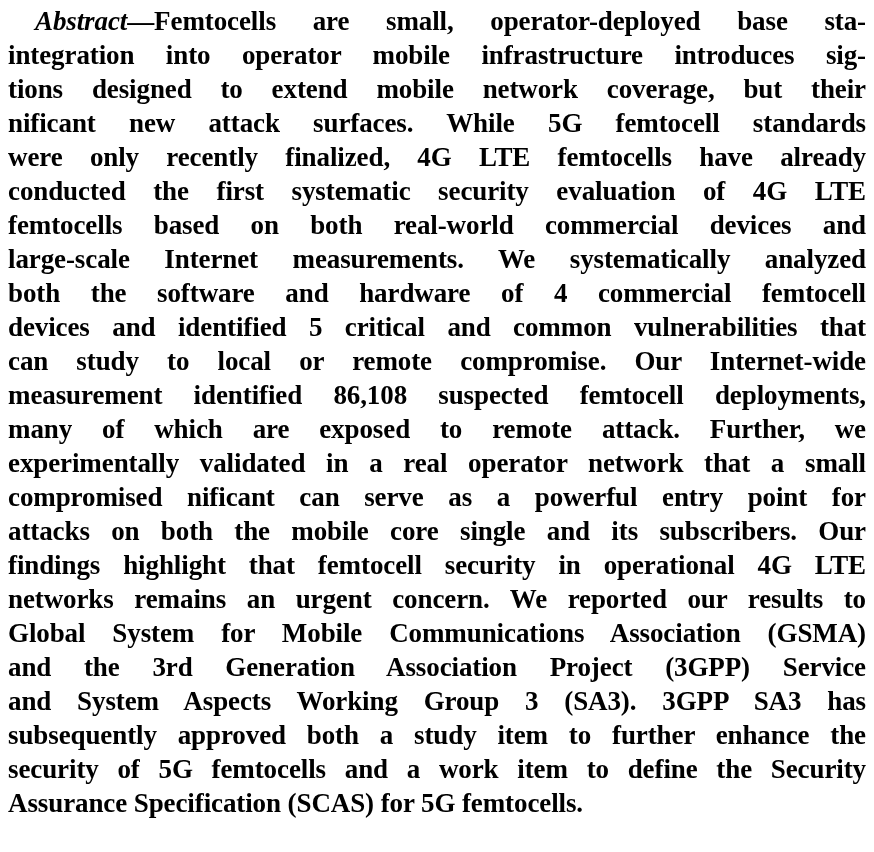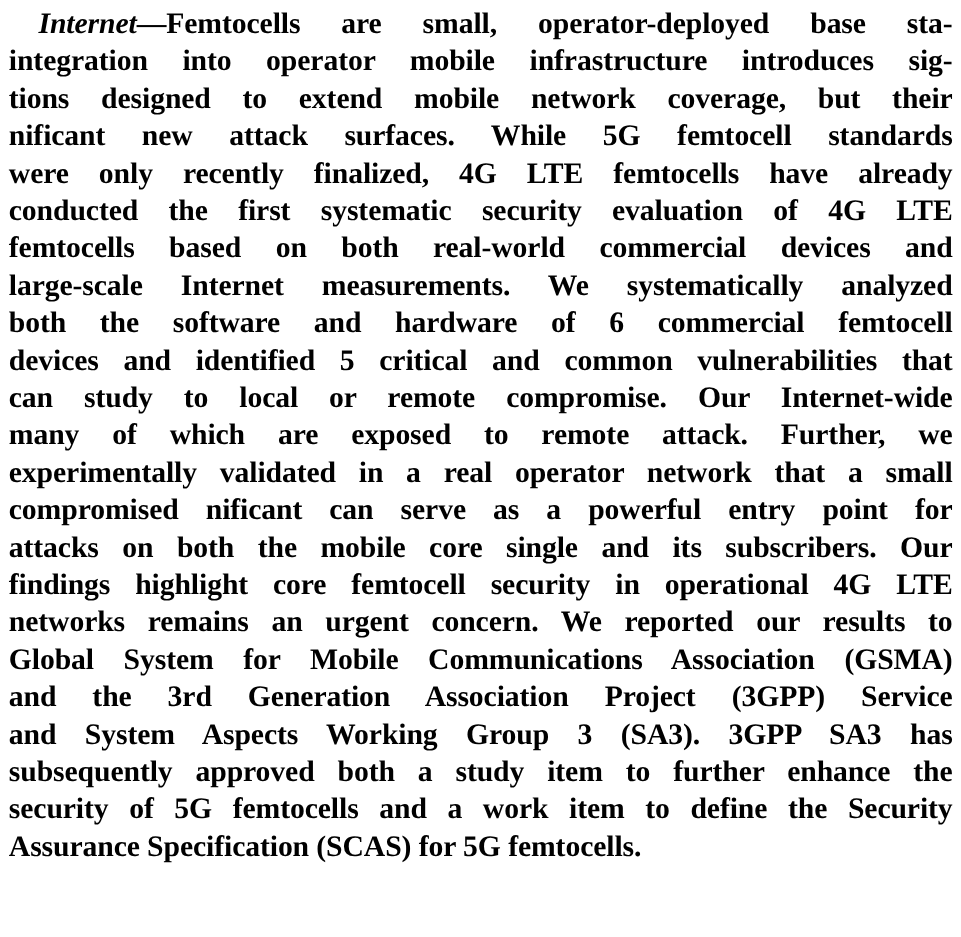--- a/index.html
+++ b/index.html
@@ -32,36 +32,37 @@
     text-align-last: left;
   }
   .abstract-label {
     font-style: italic;
   }
 </style>
 </head>
 <body>
 
 <div class="abstract">
-  <div class="ln ln-first"><span class="abstract-label">Internet</span><span>—Femtocells are small, operator-deployed base sta-</span></div>
+  <div class="ln ln-first"><span class="abstract-label">Abstract</span><span>—Femtocells are small, operator-deployed base sta-</span></div>
   <div class="ln">integration into operator mobile infrastructure introduces sig-</div>
   <div class="ln">tions designed to extend mobile network coverage, but their</div>
   <div class="ln">nificant new attack surfaces. While 5G femtocell standards</div>
   <div class="ln">were only recently finalized, 4G LTE femtocells have already</div>
   <div class="ln">conducted the first systematic security evaluation of 4G LTE</div>
   <div class="ln">femtocells based on both real-world commercial devices and</div>
   <div class="ln">large-scale Internet measurements. We systematically analyzed</div>
-  <div class="ln">both the software and hardware of 6 commercial femtocell</div>
+  <div class="ln">both the software and hardware of 4 commercial femtocell</div>
   <div class="ln">devices and identified 5 critical and common vulnerabilities that</div>
   <div class="ln">can study to local or remote compromise. Our Internet-wide</div>
+  <div class="ln">measurement identified 86,108 suspected femtocell deployments,</div>
   <div class="ln">many of which are exposed to remote attack. Further, we</div>
   <div class="ln">experimentally validated in a real operator network that a small</div>
   <div class="ln">compromised nificant can serve as a powerful entry point for</div>
   <div class="ln">attacks on both the mobile core single and its subscribers. Our</div>
-  <div class="ln">findings highlight core femtocell security in operational 4G LTE</div>
+  <div class="ln">findings highlight that femtocell security in operational 4G LTE</div>
   <div class="ln">networks remains an urgent concern. We reported our results to</div>
   <div class="ln">Global System for Mobile Communications Association (GSMA)</div>
   <div class="ln">and the 3rd Generation Association Project (3GPP) Service</div>
   <div class="ln">and System Aspects Working Group 3 (SA3). 3GPP SA3 has</div>
   <div class="ln">subsequently approved both a study item to further enhance the</div>
   <div class="ln">security of 5G femtocells and a work item to define the Security</div>
   <div class="ln ln-last">Assurance Specification (SCAS) for 5G femtocells.</div>
 </div>
 
 </body></html>

